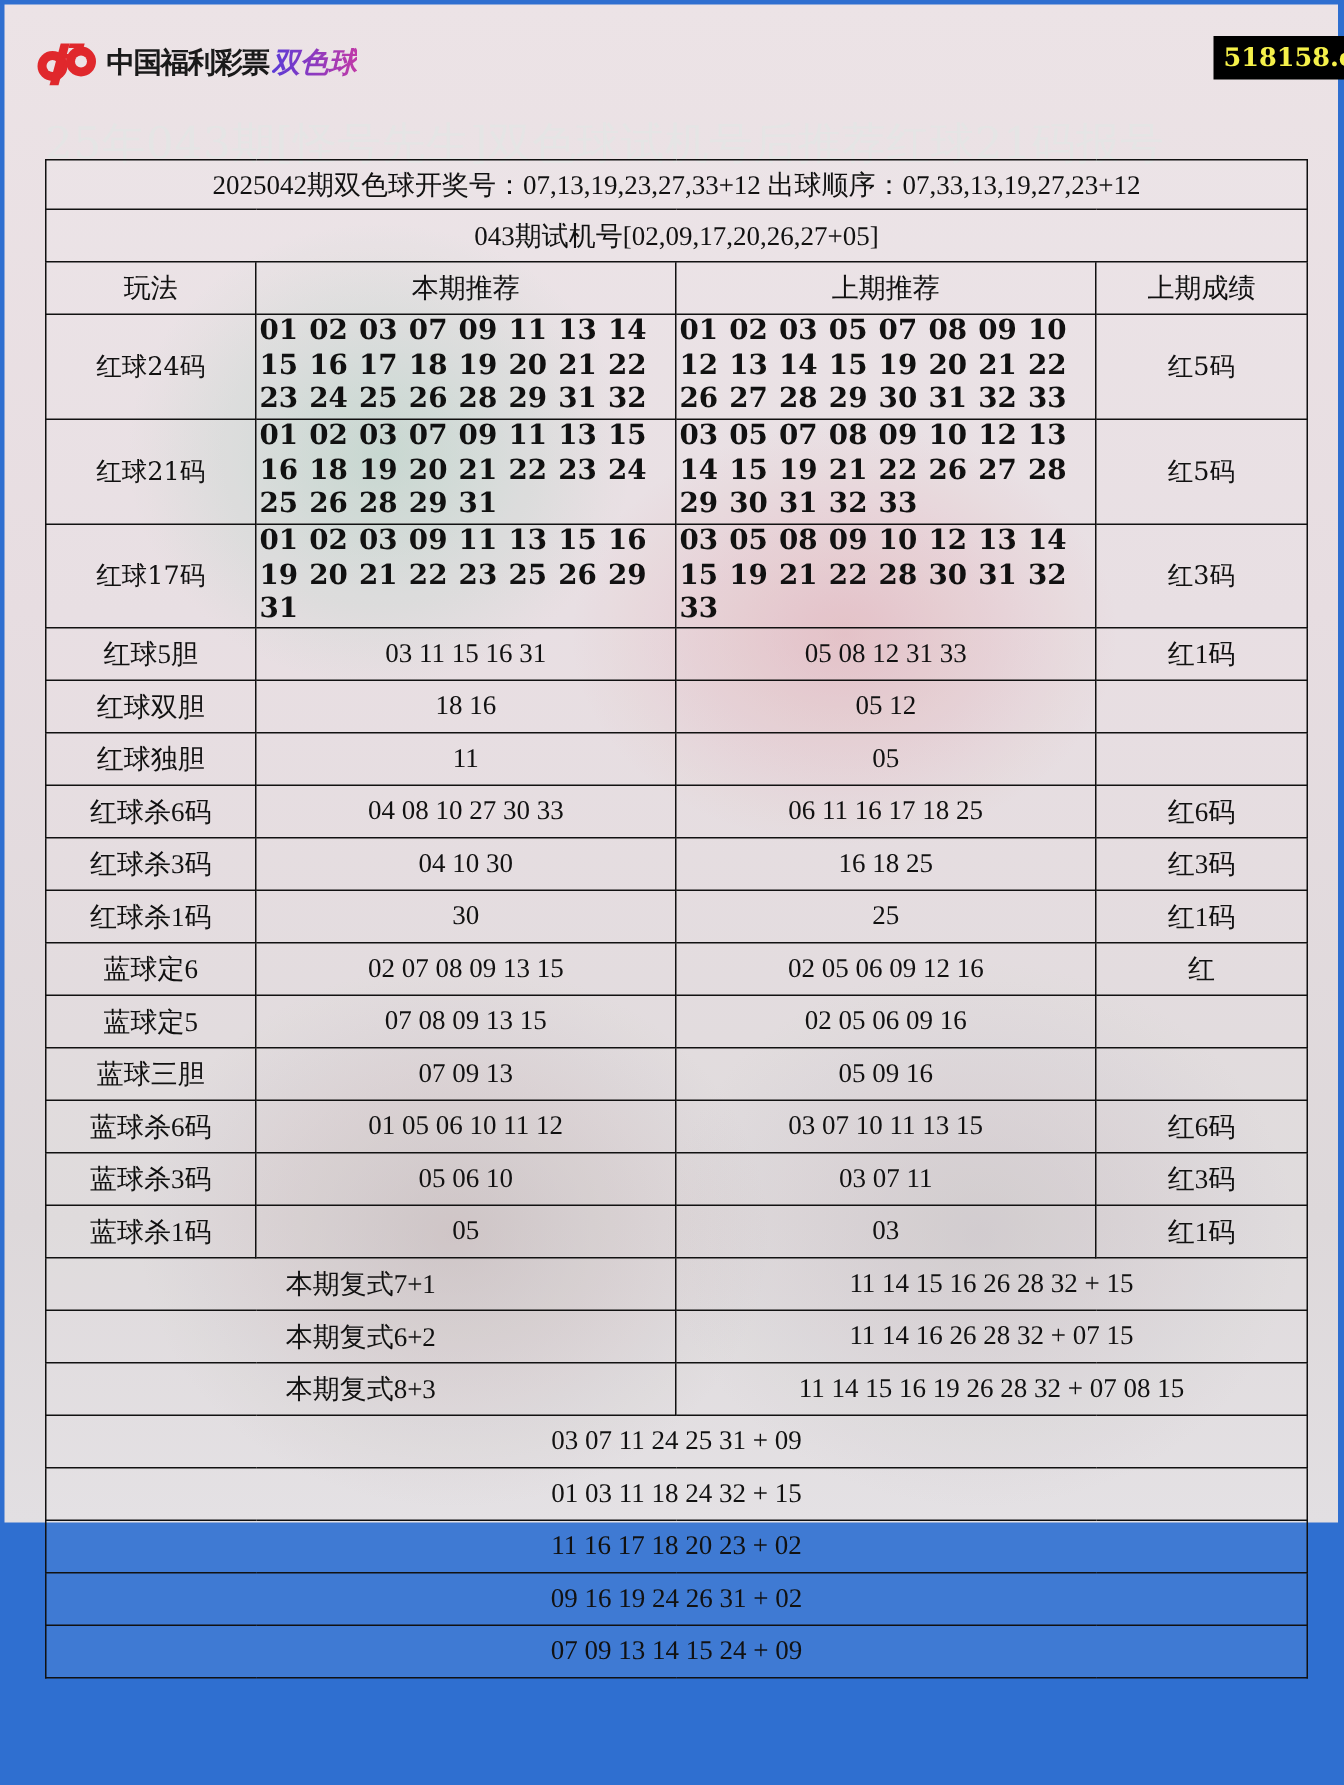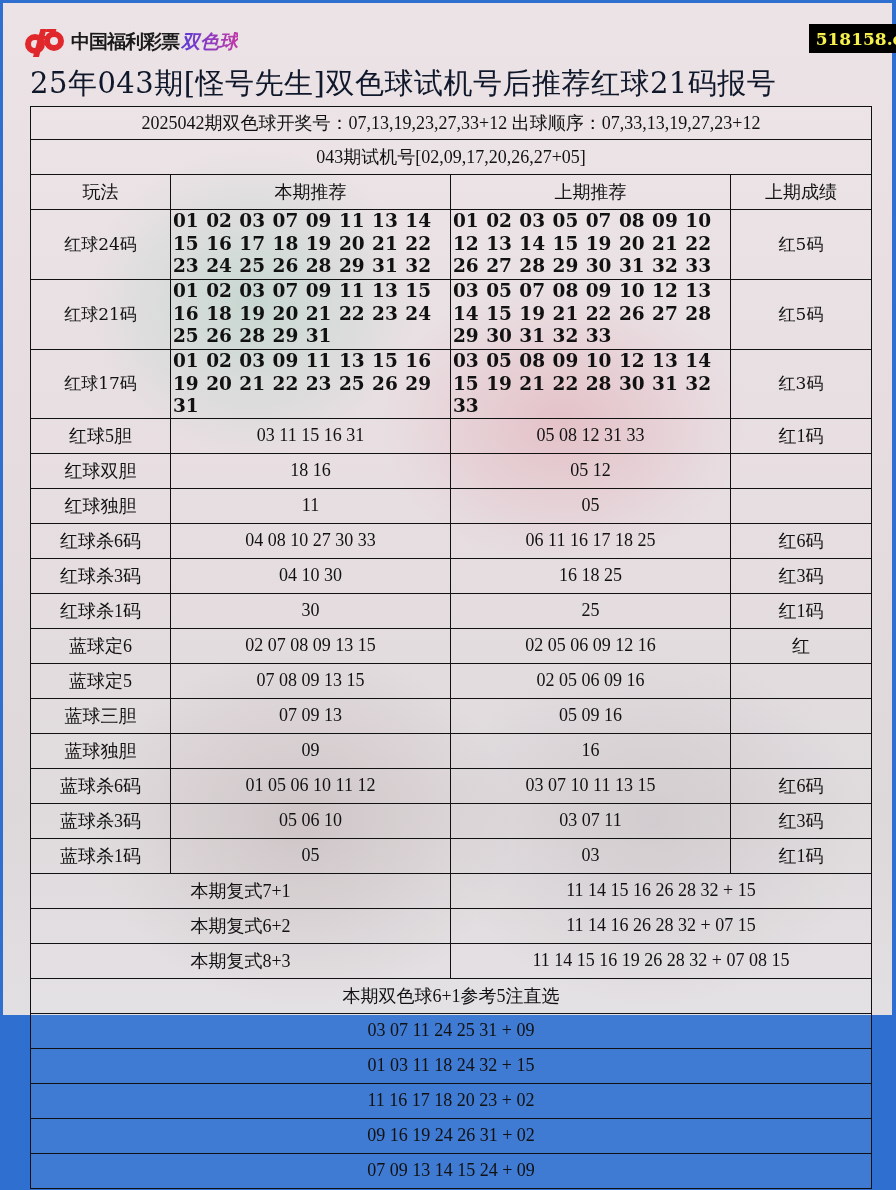--- a/index.html
+++ b/index.html
@@ -34,23 +34,23 @@
     -webkit-background-clip: text; background-clip: text; color: transparent;
   }
   .site-badge {
     position: absolute; left: 806px; top: 21px; width: 113px; height: 29px;
     background: #000; color: #f5f04a;
     font-family: "DejaVu Serif", "Liberation Serif", serif;
     font-weight: bold; font-size: 17px;
     display: flex; align-items: center; justify-content: center;
   }
   .page-title {
-    position: absolute; left: 30px; top: 64px; width: 845px; height: 44px;
-    font-family: "DejaVu Serif", "Liberation Serif", serif;
-    color: #0f172a; font-size: 29px; white-space: nowrap; letter-spacing: 0.5px;
+    position: absolute; left: 30px; top: 76px; width: 845px; height: 44px;
+    font-family: "DejaVu Serif", "Liberation Serif", serif;
+    color: #e5e5e5; font-size: 29px; white-space: nowrap; letter-spacing: 0.5px;
   }
   table.main {
     position: absolute; left: 30px; top: 106px; width: 841px;
     border-collapse: collapse; table-layout: fixed;
     font-family: "DejaVu Serif", "Liberation Serif", serif;
     color: #111;
   }
   table.main td {
     border: 1.5px solid #111;
     text-align: center; vertical-align: middle;
@@ -180,26 +180,20 @@
         <td class="narrow">02 05 06 09 16</td>
         <td class="narrow"></td>
       </tr>
     <tr>
         <td class="narrow">蓝球三胆</td>
         <td class="narrow">07 09 13</td>
         <td class="narrow">05 09 16</td>
         <td class="narrow"></td>
       </tr>
     <tr>
-        <td class="narrow">蓝球独胆</td>
-        <td class="narrow">09</td>
-        <td class="narrow">16</td>
-        <td class="narrow"></td>
-      </tr>
-    <tr>
         <td class="narrow">蓝球杀6码</td>
         <td class="narrow">01 05 06 10 11 12</td>
         <td class="narrow">03 07 10 11 13 15</td>
         <td class="narrow">红6码</td>
       </tr>
     <tr>
         <td class="narrow">蓝球杀3码</td>
         <td class="narrow">05 06 10</td>
         <td class="narrow">03 07 11</td>
         <td class="narrow">红3码</td>
@@ -218,23 +212,20 @@
     <tr>
         <td colspan="2" class="narrow">本期复式6+2</td>
         <td colspan="2" class="narrow">11 14 16 26 28 32 + 07 15</td>
       </tr>
     <tr>
         <td colspan="2" class="narrow">本期复式8+3</td>
         <td colspan="2" class="narrow">11 14 15 16 19 26 28 32 + 07 08 15</td>
       </tr>
 
     <tr>
-        <td colspan="4" class="narrow">本期双色球6+1参考5注直选</td>
-      </tr>
-    <tr>
         <td colspan="4" class="narrow">03 07 11 24 25 31 + 09</td>
       </tr>
     <tr>
         <td colspan="4" class="narrow">01 03 11 18 24 32 + 15</td>
       </tr>
     <tr>
         <td colspan="4" class="narrow">11 16 17 18 20 23 + 02</td>
       </tr>
     <tr>
         <td colspan="4" class="narrow">09 16 19 24 26 31 + 02</td>

